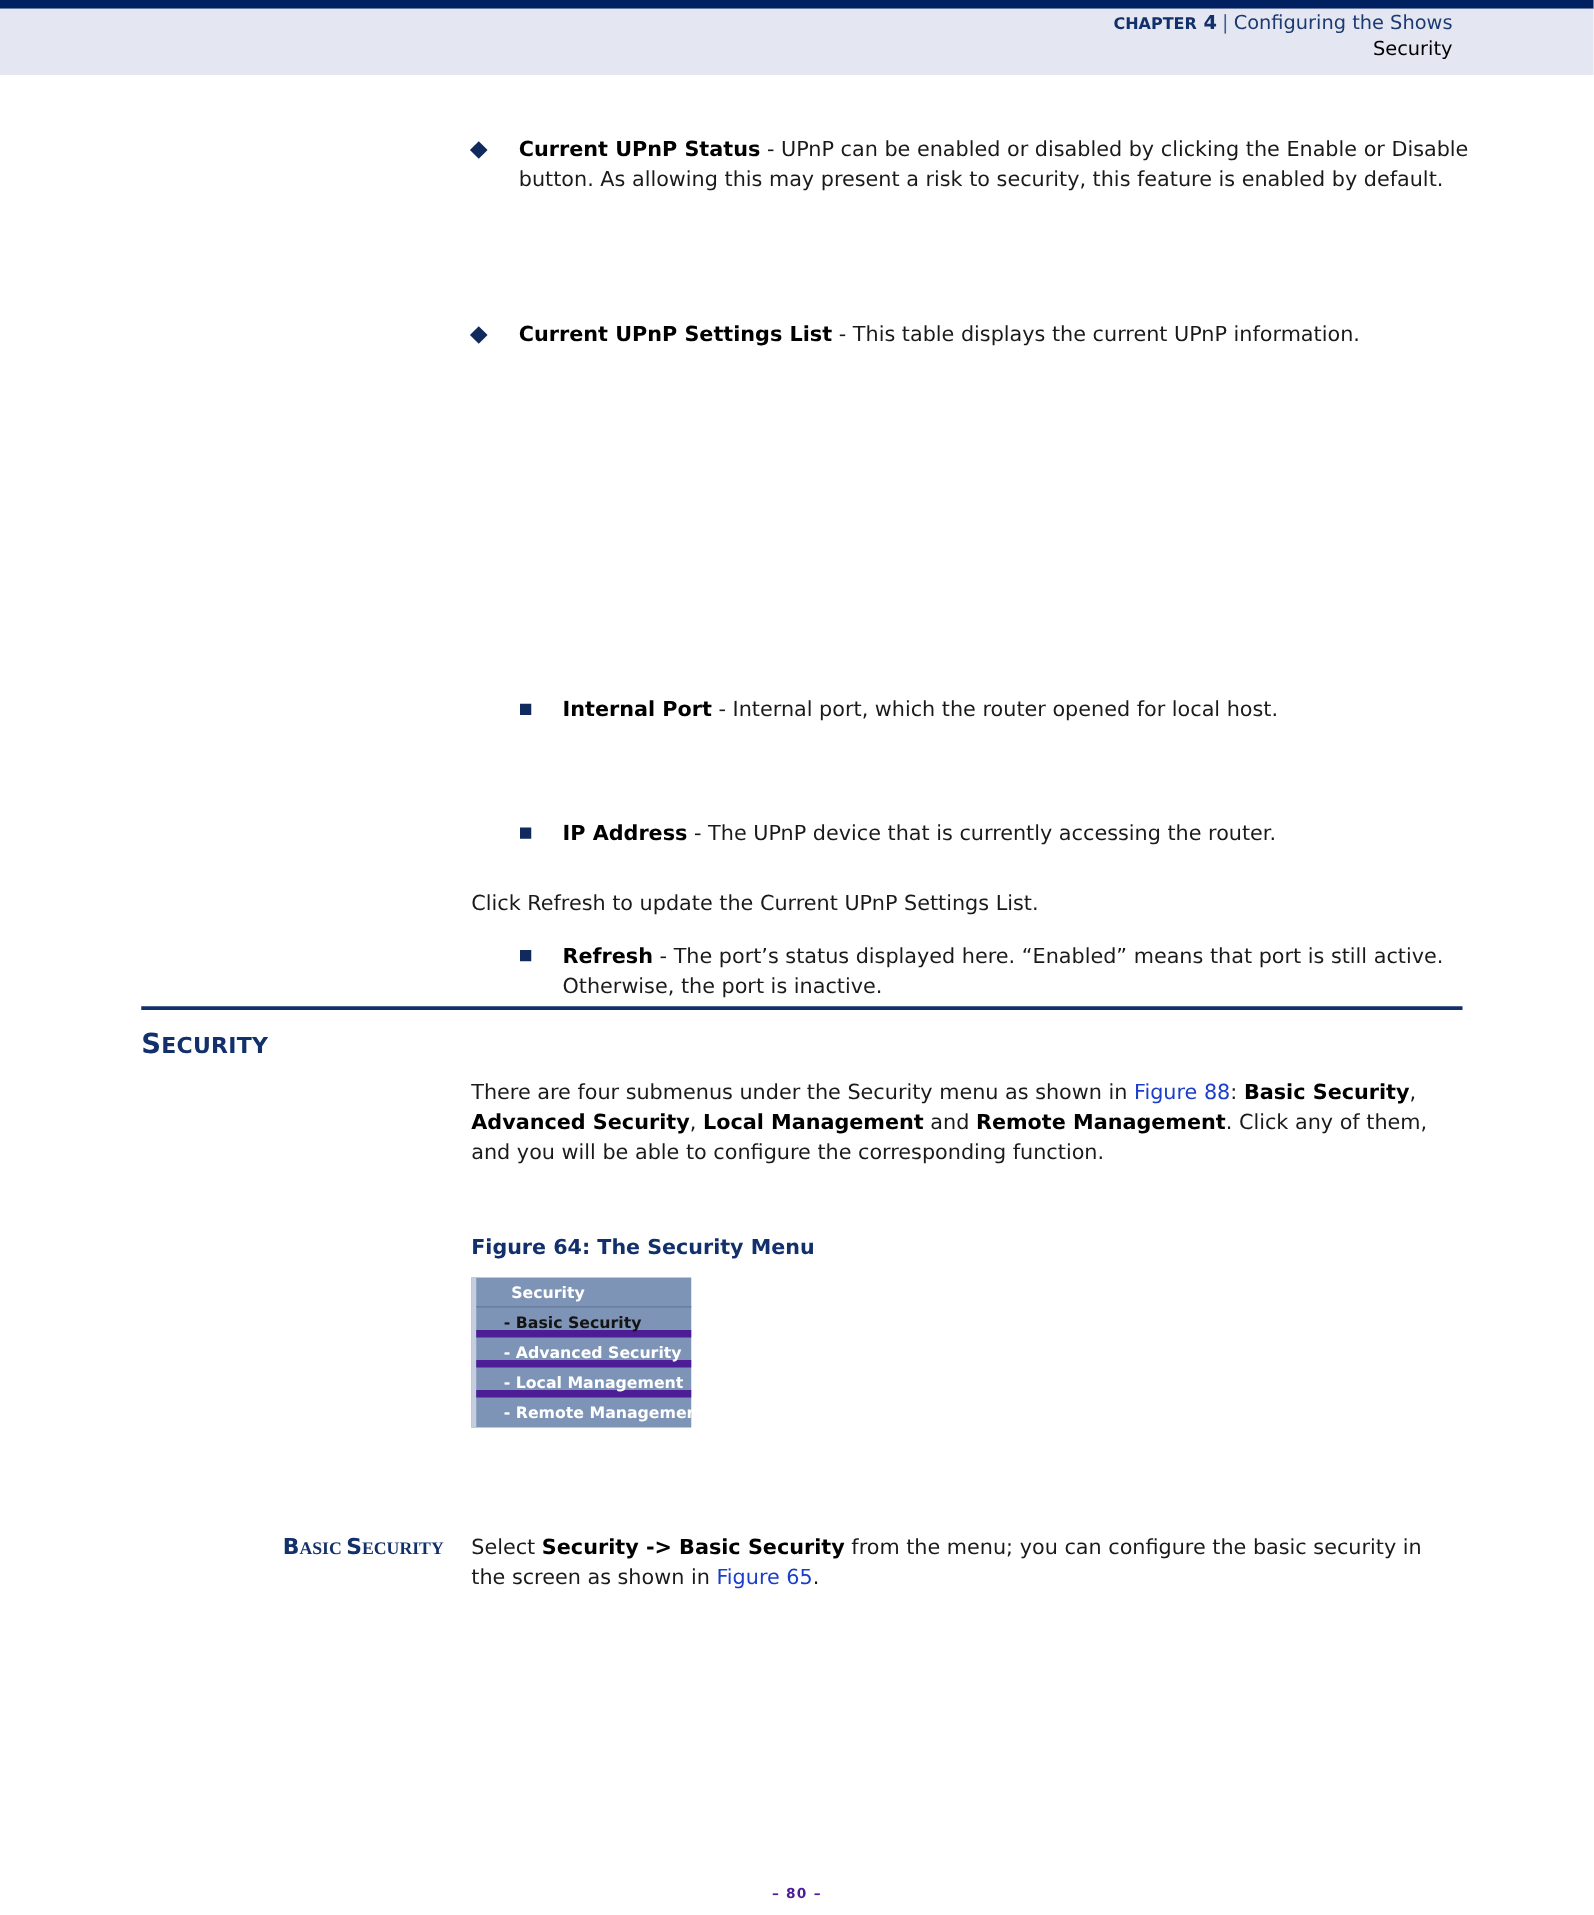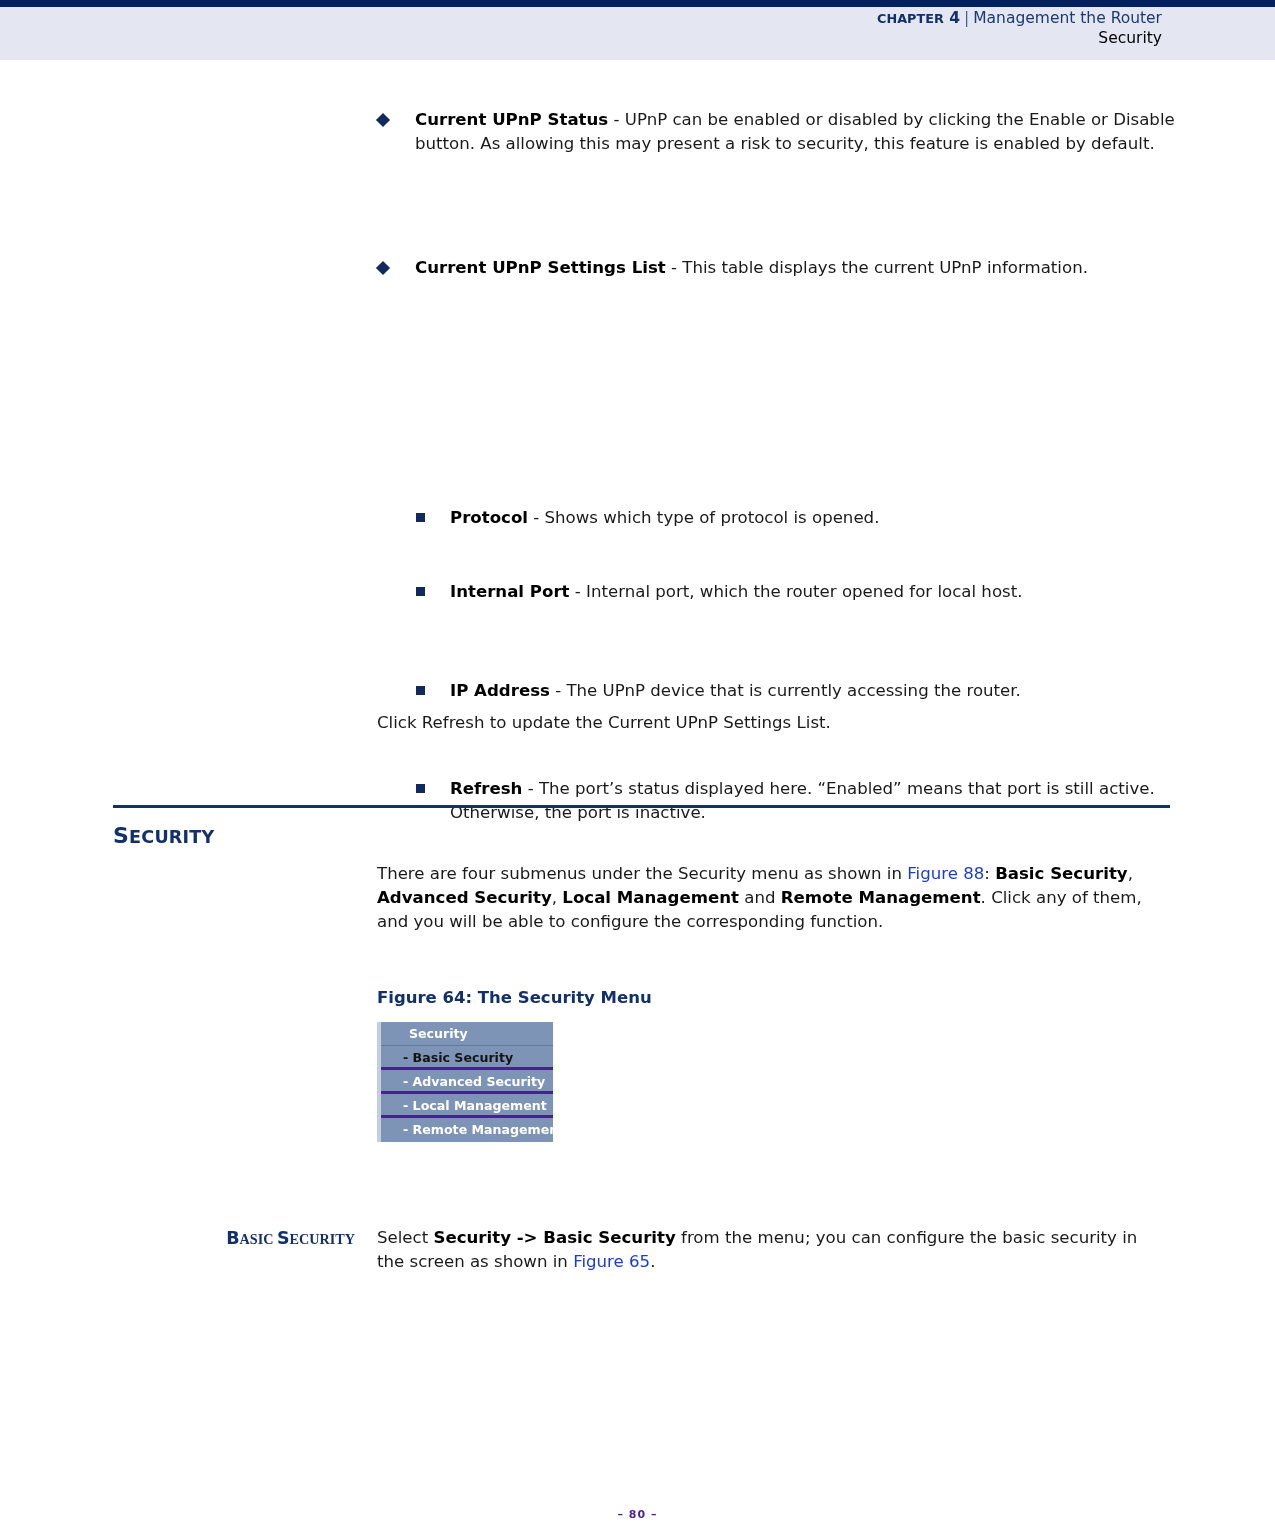--- a/index.html
+++ b/index.html
@@ -160,21 +160,21 @@
     border-bottom: 1px solid #5f7persist;
     box-sizing: border-box;
     white-space: nowrap;
   }
   .menu-row.title {
     padding-left: 28px;
     border-bottom: 1px solid #62789c;
   }
   .menu-row.sub {
     padding-left: 22px;
-    border-bottom: 3px solid #4c1d95;
+    border-bottom: 6px solid #4c1d95;
   }
   .menu-row.selected {
     color: #141414;
   }
   .menu-row.last {
     border-bottom: none;
   }
 
   
   .side-head {
@@ -210,43 +210,39 @@
     font-weight: bold;
   }
 </style>
 </head>
 <body>
 
 <div class="top-rule"></div>
 <div class="header-band"></div>
 <div class="header-text">
   <div class="hdr-line1">
-    <span class="hdr-chapter"><span class="smallcap">C</span><span class="smallcap">HAPTER</span> <span>4</span></span><span class="hdr-sep">|</span><span>Management the Router</span>
+    <span class="hdr-chapter"><span class="smallcap">C</span><span class="smallcap">HAPTER</span> <span>4</span></span><span class="hdr-sep">|</span><span>Configuring the Shows</span>
   </div>
   <div class="hdr-line2">Security</div>
 </div>
 
 <div class="content">
 
   <div class="body-col bullet-item" style="top:108px;">
     <span class="marker-diamond"></span>
     <span class="b">Current UPnP Status</span><span> - </span><span>UPnP can be enabled or disabled by clicking the Enable or Disable button. As allowing this may present a risk to security, this feature is enabled by default.</span>
   </div>
 
   <div class="body-col bullet-item" style="top:208px;">
     <span class="marker-diamond"></span>
     <span class="b">Current UPnP Settings List</span><span> - </span><span>This table displays the current UPnP information.</span>
   </div>
 
 
 
-  <div class="body-col sub-item" style="top:434px;width:752px;">
-    <span class="marker-square"></span>
-    <span class="b">Protocol</span><span> - </span><span>Shows which type of protocol is opened.</span>
-  </div>
 
   <div class="body-col sub-item" style="top:484px;width:752px;">
     <span class="marker-square"></span>
     <span class="b">Internal Port</span><span> - </span><span>Internal port, which the router opened for local host.</span>
   </div>
 
   <div class="body-col sub-item" style="top:559px;width:752px;">
     <span class="marker-square"></span>
     <span class="b">IP Address</span><span> - </span><span>The UPnP device that is currently accessing the router.</span>
   </div>

